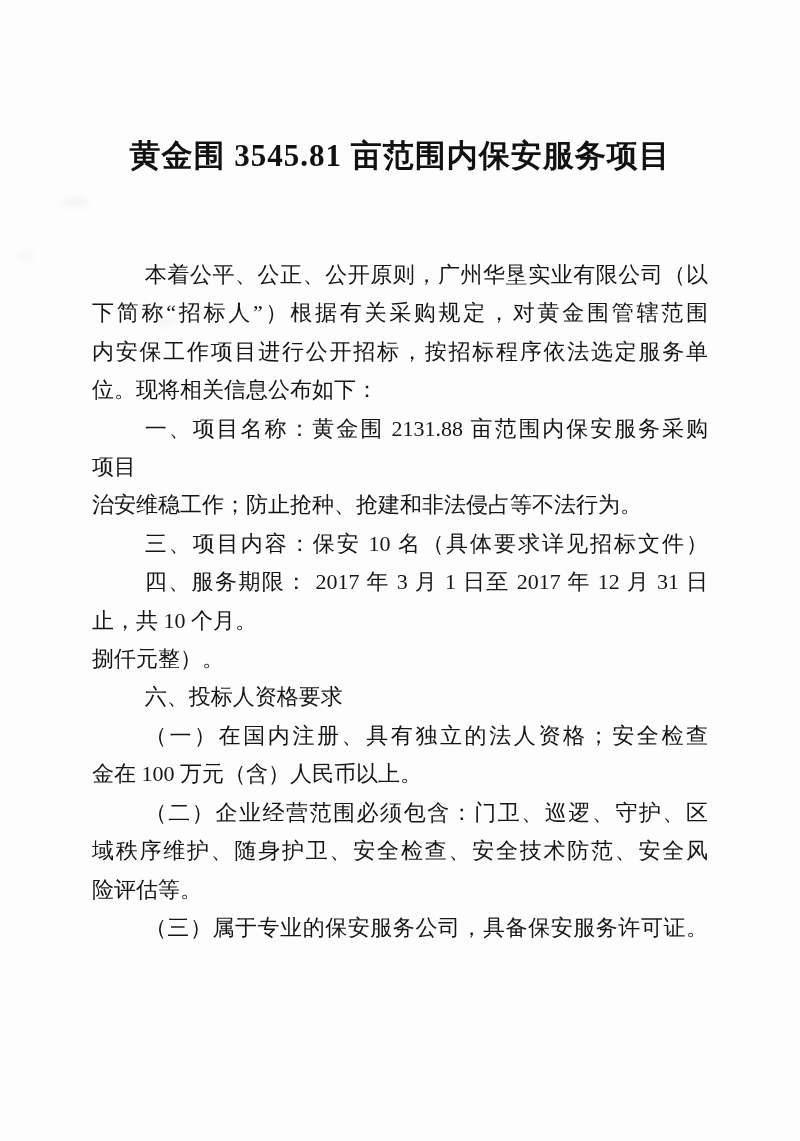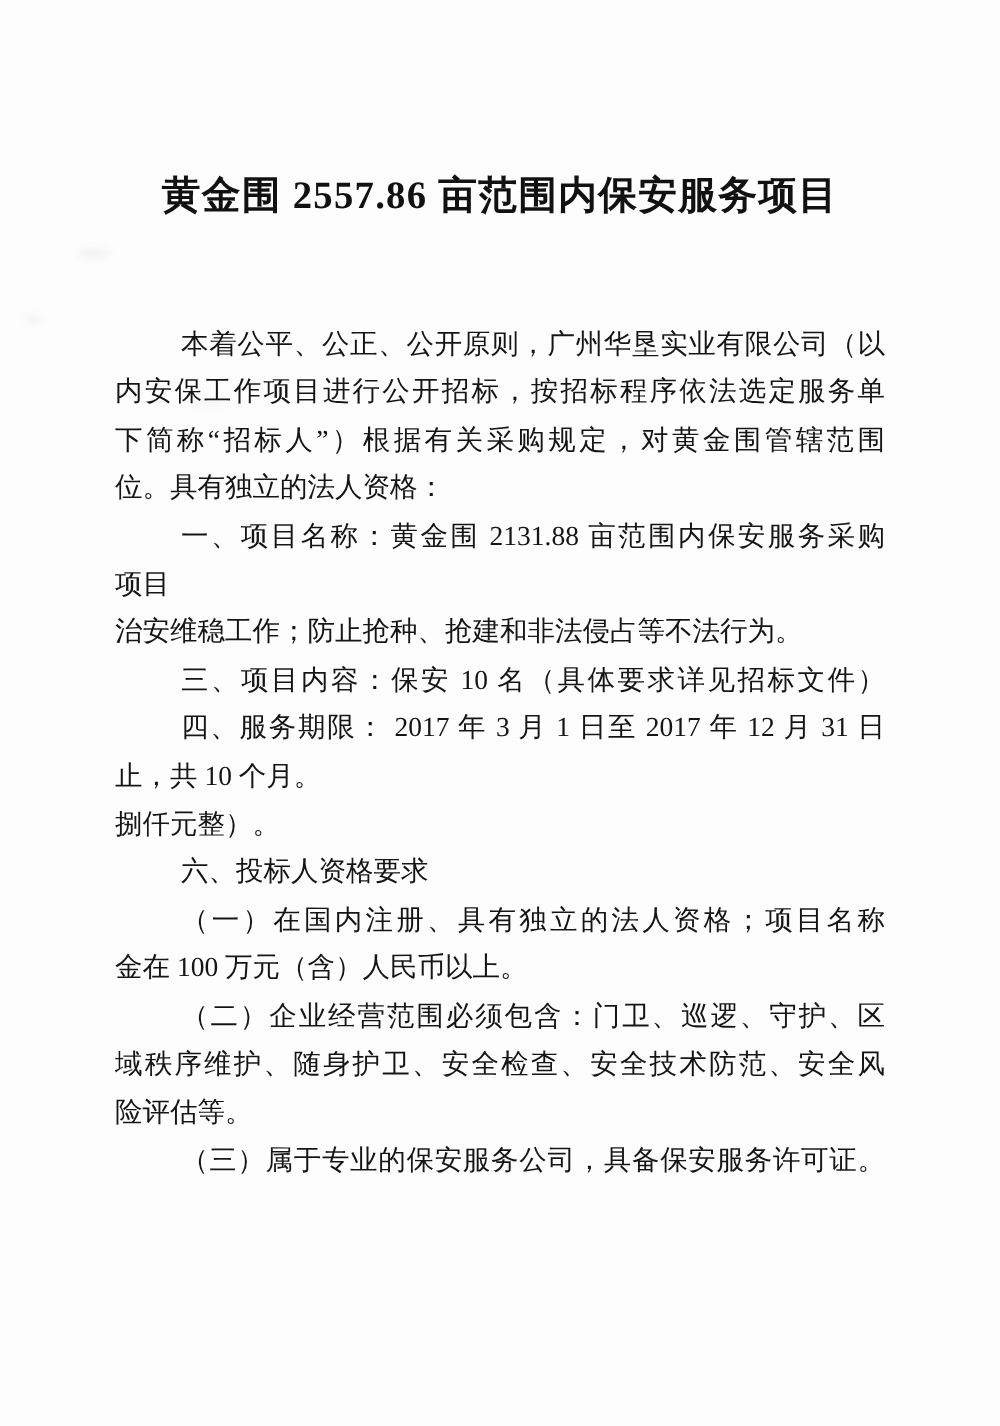--- a/index.html
+++ b/index.html
@@ -65,37 +65,37 @@
 </head>
 <body>
 
 <div class="page">
 
   <div class="smudge s1"></div>
   <div class="smudge s2"></div>
   <div class="smudge s3"></div>
 
   <h1 class="doc-title">
-    <span class="title-line">黄金围 2557.86 亩范围内保安服务项目</span>
+    <span class="title-line">黄金围 3545.81 亩范围内保安服务项目</span>
   </h1>
 
   <div class="doc-body">
     <p class="ln indent fill">本着公平、公正、公开原则，广州华垦实业有限公司（以</p>
+    <p class="ln fill">下简称“招标人”）根据有关采购规定，对黄金围管辖范围</p>
     <p class="ln fill">内安保工作项目进行公开招标，按招标程序依法选定服务单</p>
-    <p class="ln fill">下简称“招标人”）根据有关采购规定，对黄金围管辖范围</p>
-    <p class="ln">位。具有独立的法人资格：</p>
+    <p class="ln">位。现将相关信息公布如下：</p>
     <p class="ln indent fill">一、项目名称：黄金围 2131.88 亩范围内保安服务采购</p>
     <p class="ln">项目</p>
     <p class="ln">治安维稳工作；防止抢种、抢建和非法侵占等不法行为。</p>
     <p class="ln indent fill">三、项目内容：保安 10 名（具体要求详见招标文件）</p>
     <p class="ln indent fill">四、服务期限： 2017 年 3 月 1 日至 2017 年 12 月 31 日</p>
     <p class="ln">止，共 10 个月。</p>
     <p class="ln">捌仟元整）。</p>
     <p class="ln indent">六、投标人资格要求</p>
-    <p class="ln indent fill">（一）在国内注册、具有独立的法人资格；项目名称</p>
+    <p class="ln indent fill">（一）在国内注册、具有独立的法人资格；安全检查</p>
     <p class="ln">金在 100 万元（含）人民币以上。</p>
     <p class="ln indent fill">（二）企业经营范围必须包含：门卫、巡逻、守护、区</p>
     <p class="ln fill">域秩序维护、随身护卫、安全检查、安全技术防范、安全风</p>
     <p class="ln">险评估等。</p>
     <p class="ln indent fill">（三）属于专业的保安服务公司，具备保安服务许可证。</p>
   </div>
 
 </div>
 
 </body></html>

